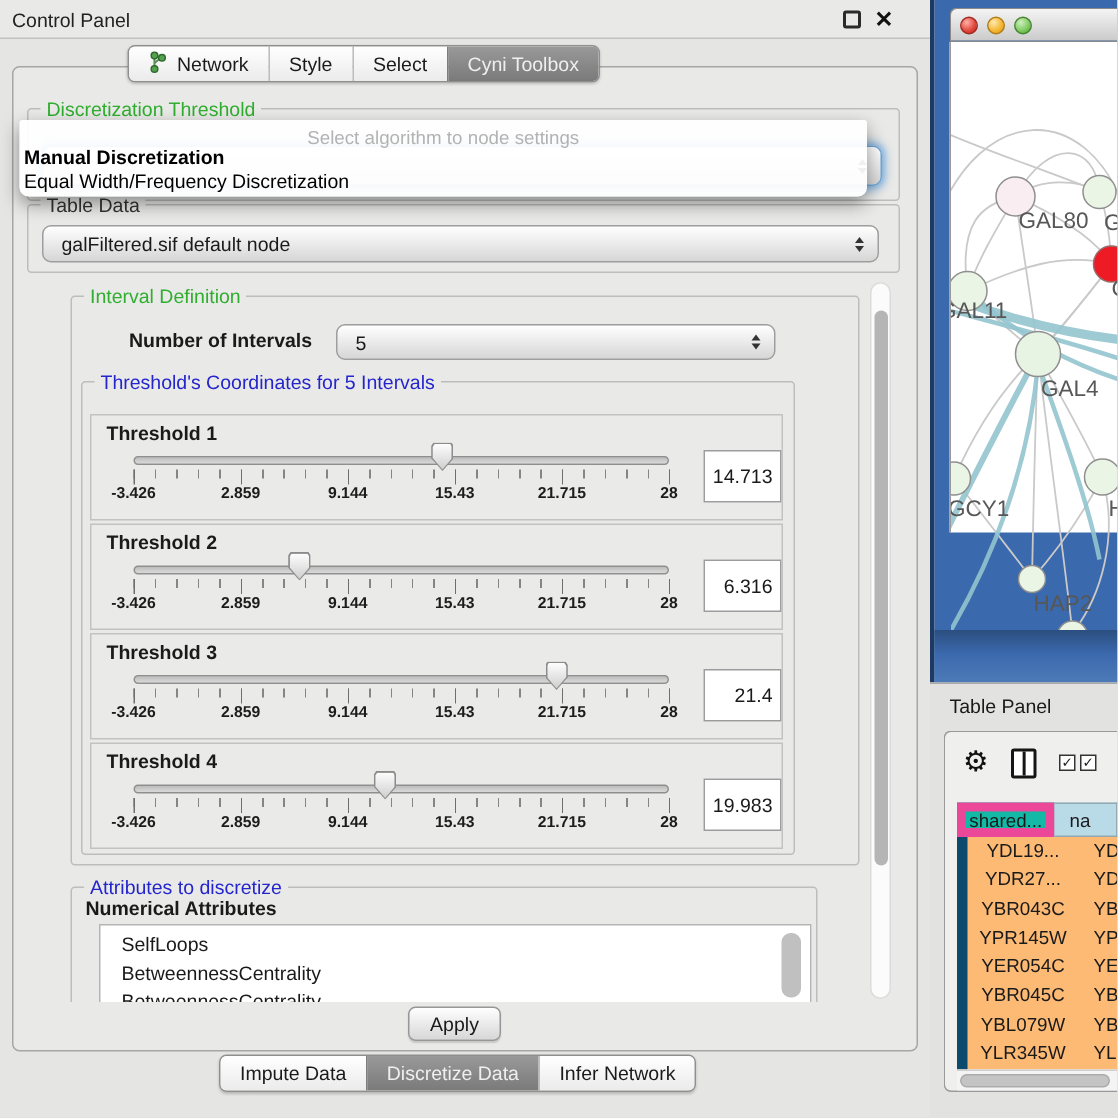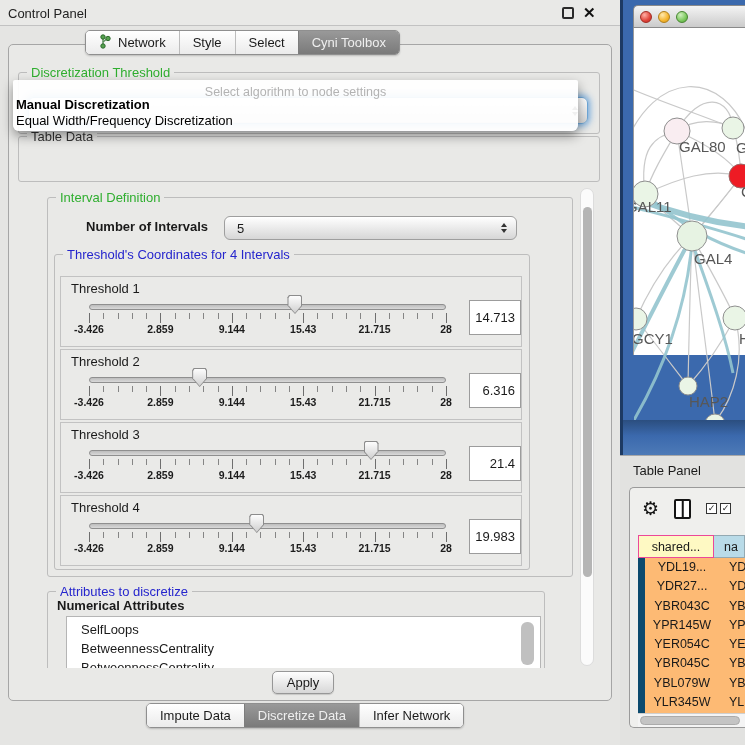--- a/index.html
+++ b/index.html
@@ -46,21 +46,21 @@
 .popup-i1{position:absolute;left:3px;top:17px;font-weight:bold;color:#000}
 .popup-i2{position:absolute;left:3px;top:33px;color:#000}
 
 
 .clip{position:absolute;left:18px;top:186px;width:561px;height:482px;overflow:hidden}
 .vscroll{position:absolute;left:580px;top:188px;width:14px;height:478px;background:#fbfbfb;border:1px solid #dcdcdc;border-radius:7px}
 .vthumb{position:absolute;left:2px;top:18px;width:9px;height:370px;background:#b5b5b5;border-radius:5px}
 
 
 .thr-box{position:absolute;left:42px;width:462px;height:71px;border:1px solid #c2c2c2;background:#eaeae8}
-.thr-label{position:absolute;left:10px;top:4px;font-weight:normal}
+.thr-label{position:absolute;left:10px;top:4px;font-weight:bold}
 .sl-track{position:absolute;left:28px;top:27px;width:357px;height:6px;background:linear-gradient(#bdbdbd,#d9d9d9);
   border:1px solid #8f8f8f;border-radius:3px}
 .sl-thumb{position:absolute;top:18px;width:15px;height:19px;
   clip-path:polygon(10% 0,90% 0,100% 12%,100% 55%,50% 100%,0 55%,0 12%);background:#8c8c8c}
 .sl-thumb i{position:absolute;left:1px;top:1px;right:1px;bottom:1px;display:block;
   clip-path:polygon(10% 0,90% 0,100% 12%,100% 55%,50% 100%,0 55%,0 12%);background:linear-gradient(#fdfdfd,#cfcfcf)}
 .ticks-minor{position:absolute;left:28px;top:36px;width:358px;height:6px;
   background:repeating-linear-gradient(to right,#858585 0 1px,transparent 1px 14.28px)}
 .ticks-major{position:absolute;left:28px;top:36px;width:358px;height:10px;
   background:repeating-linear-gradient(to right,#6e6e6e 0 1px,transparent 1px 71.4px)}
@@ -97,21 +97,21 @@
 
 .tp-bg{position:absolute;left:620px;top:455px;width:125px;height:290px;background:#e2e2e0;border-top:1px solid #a8a8a8}
 .tp-title{position:absolute;left:633px;top:463px;font-size:13px;color:#1a1a1a}
 .tp-window{position:absolute;left:629px;top:487px;width:116px;height:241px;background:#efefed;border:1px solid #9a9a9a;border-right:none;border-radius:5px 0 0 5px}
 .gear{position:absolute;left:12px;top:10px;font-family:"DejaVu Sans",sans-serif;font-size:19px;color:#111;line-height:20px}
 .split-icon{position:absolute;left:44px;top:11px;width:17px;height:20px;border:2.5px solid #151515;border-radius:2px;background:#fff}
 .split-icon i{position:absolute;left:50%;top:0;bottom:0;width:2.5px;background:#151515;transform:translateX(-50%)}
 .cbx{position:absolute;top:15px;width:11px;height:11px;border:1.5px solid #333;font-size:9px;line-height:9px;text-align:center;color:#222;background:#fff}
 .cbx.c1{left:76px}.cbx.c2{left:90px}
 .thead{position:absolute;left:8px;top:47px;right:0;height:23px;display:flex;font-size:12.5px}
-.th1{width:76px;background:#fef9c3;border:1px solid #ec4899;display:flex;align-items:center;justify-content:center}
+.th1{width:65px;background:#14b8a6;border:6px solid #ec4899;display:flex;align-items:center;justify-content:center}
 .th2{flex:1;background:#b9dbe8;border:1px solid #93a9b2;border-left:none;display:flex;align-items:center;padding-left:10px}
 .rows{position:absolute;left:8px;top:70px;right:0;height:155px;background:#fdba74;overflow:hidden;border-left:7px solid #0c4a6e}
 .trow{display:flex;height:19.3px;font-size:12.5px}
 .tcell{overflow:hidden;white-space:nowrap}
 .tcell.c0{width:74px;text-align:center;line-height:19px}
 .tcell.c1{flex:1;padding-left:10px;line-height:19px}
 .hscroll{position:absolute;left:8px;right:0;top:225px;height:14px;background:#f4f4f4;border-top:1px solid #cfcfcf}
 .hthumb{position:absolute;left:2px;top:2px;width:100px;height:9px;background:#c4c4c4;border:1px solid #ababab;border-radius:5px}
 </style>
 </head>
@@ -163,37 +163,44 @@
 
   <div class="popup">
     <div class="popup-hint">Select algorithm to node settings</div>
     <div class="popup-i1">Manual Discretization</div>
     <div class="popup-i2">Equal Width/Frequency Discretization</div>
   </div>
 
   <div class="grp" style="left:18px;top:136px;width:582px;height:46px">
     <span class="grp-legend legend-dark">Table Data</span>
   </div>
+  <div class="combo" style="left:28px;top:150px;width:558px;height:25px">
+    <span>galFiltered.sif default node</span>
+    <span class="arrows">
+        <i class="arr-up"></i>
+        <i class="arr-dn"></i>
+      </span>
+  </div>
 
   <div class="clip">
 
     <div class="grp" style="left:29px;top:11px;width:526px;height:380px">
       <span class="grp-legend legend-green">Interval Definition</span>
     </div>
     <span style="position:absolute;left:68px;top:33px;font-weight:bold">Number of Intervals</span>
     <div class="combo" style="left:206px;top:30px;width:293px;height:24px">
       <span>5</span>
       <span class="arrows">
           <i class="arr-up"></i>
           <i class="arr-dn"></i>
         </span>
     </div>
 
     <div class="grp" style="left:36px;top:68px;width:476px;height:316px">
-      <span class="grp-legend legend-blue">Threshold's Coordinates for 4 Intervals</span>
+      <span class="grp-legend legend-blue">Threshold's Coordinates for 5 Intervals</span>
     </div>
 
     <div class="thr-box" style="top:90px">
       <span class="thr-label">Threshold 1</span>
       <div class="sl-track"></div>
       <div class="sl-thumb" style="left: 226.489px;">
           <i></i>
         </div>
       <div class="ticks-minor"></div>
       <div class="ticks-major"></div>

